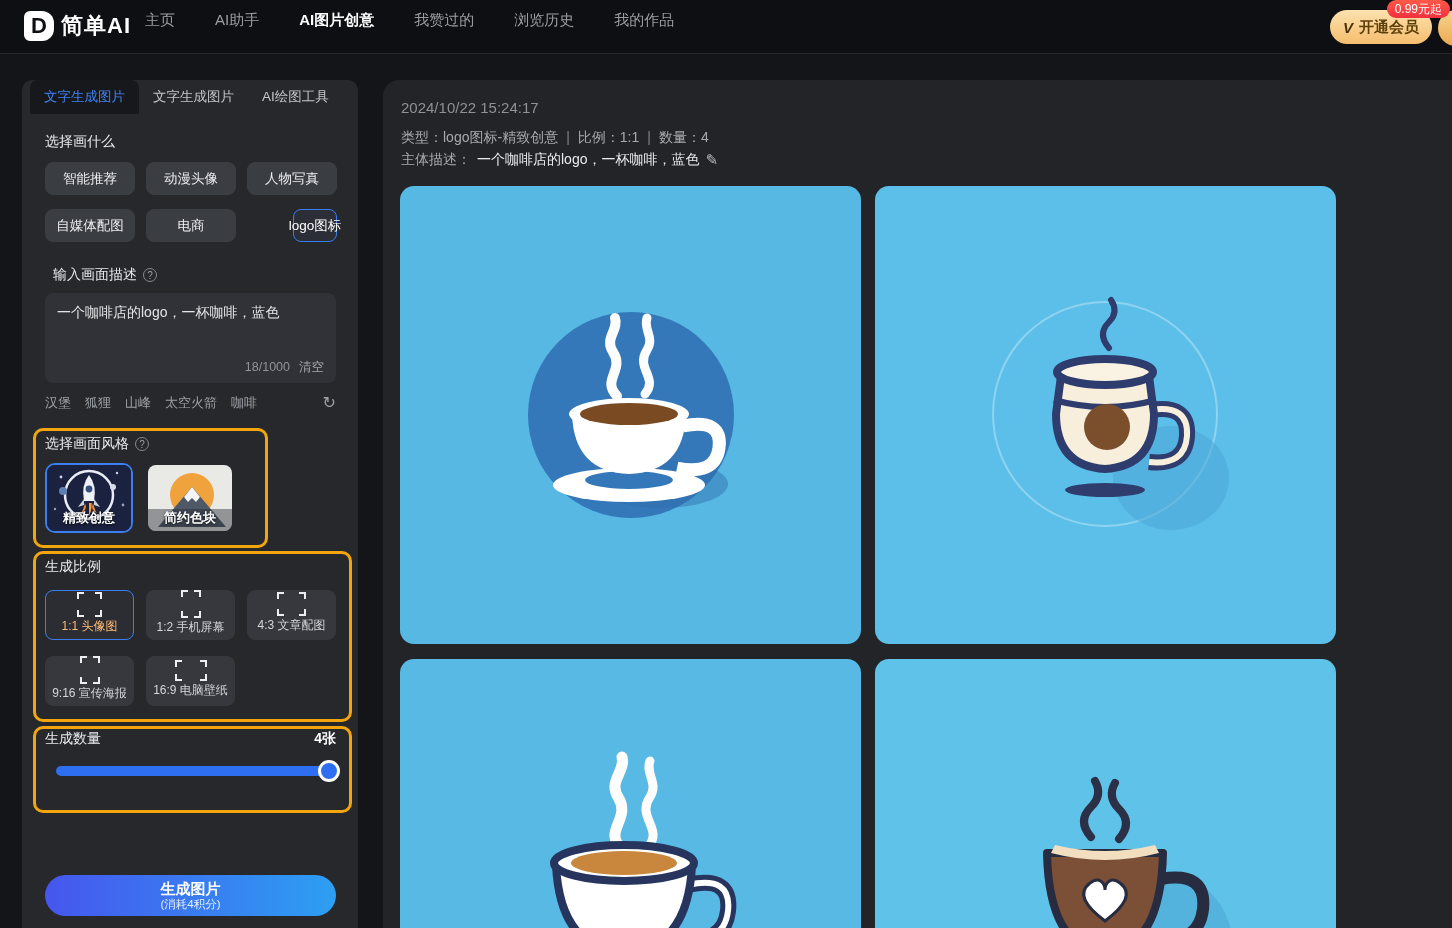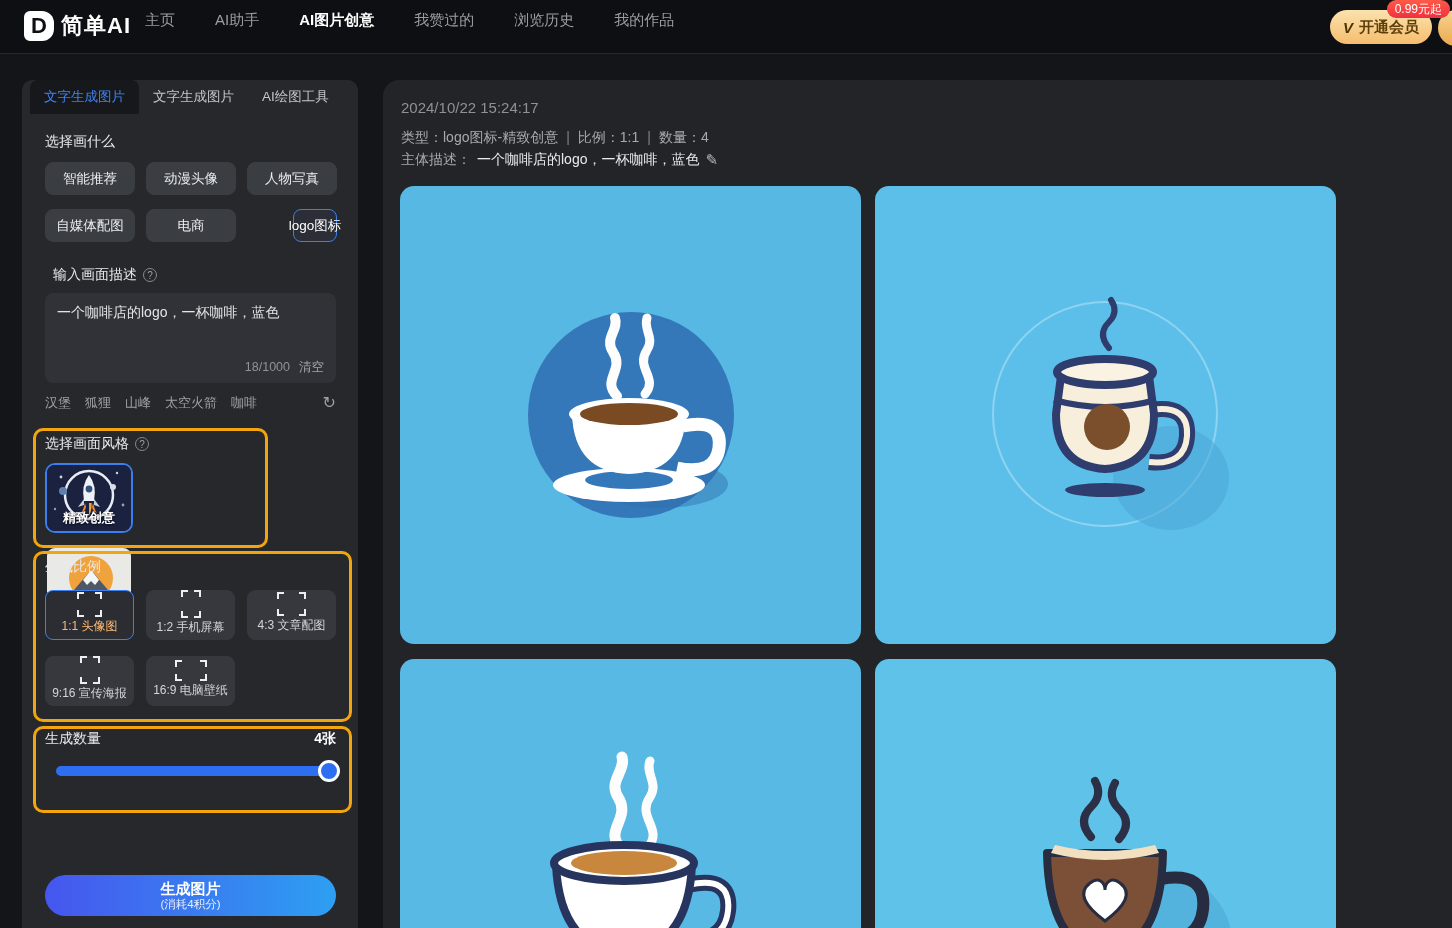--- a/index.html
+++ b/index.html
@@ -34,21 +34,21 @@
   .cat-btn.selected { background:#2b2e36; border:1px solid #3b7ef0; color:#fff;margin-left:46px; }
 
   .prompt-box { position:absolute; left:23px; top:213px; width:291px; height:90px; background:#303237; border-radius:8px; }
   .prompt-box textarea { width:100%; height:62px; background:transparent; border:none; resize:none; outline:none; color:#e2e4e6; font-size:14px; padding:11px 12px 0 12px; font-family:"Liberation Sans","DejaVu Sans",sans-serif; }
   .prompt-meta { position:absolute; right:12px; bottom:7px; font-size:12.5px; color:#8f9398; }
   .prompt-clear { color:#a2a6ab; margin-left:9px; cursor:pointer; }
   .tag-row { position:absolute; left:23px; top:313px; width:291px; display:flex; gap:14px; font-size:13px; color:#9da1a6; align-items:center; }
   .tag { cursor:pointer; white-space:nowrap; }
   .refresh { margin-left:auto; font-size:16px; color:#9da1a6; cursor:pointer; }
 
-  .style-cards { position:absolute; left:23px; top:383px; display:flex; gap:13px;flex-direction:column; }
+  .style-cards { position:absolute; left:23px; top:383px; display:flex; gap:13px; }
   .style-card { position:relative; width:88px; height:70px; border-radius:10px; overflow:hidden; border:2px solid transparent; cursor:pointer; }
   .style-card.selected { border:2px solid #3b7ef0; }
   .style-card svg { position:absolute; left:0; top:0; }
   .style-label { position:absolute; left:0; right:0; bottom:4px; text-align:center; color:#fff; font-size:13px; font-weight:bold; text-shadow:0 1px 3px rgba(0,0,0,.8); }
 
   .ratio-grid { position:absolute; left:23px; top:510px; width:292px; display:grid; grid-template-columns:89px 89px 89px; gap:16px 12px; }
   .ratio-btn { height:50px; background:#36383d; border:1px solid #36383d; border-radius:8px; display:flex; flex-direction:column; align-items:center; justify-content:center; gap:5px; cursor:pointer; }
   .ratio-btn.selected { background:#2b2d33; border:1px solid #3b7ef0; }
   .ratio-label { font-size:12px; color:#d2d5d9; white-space:nowrap; }
   .ratio-btn.selected .ratio-label { color:#fdba74; }

